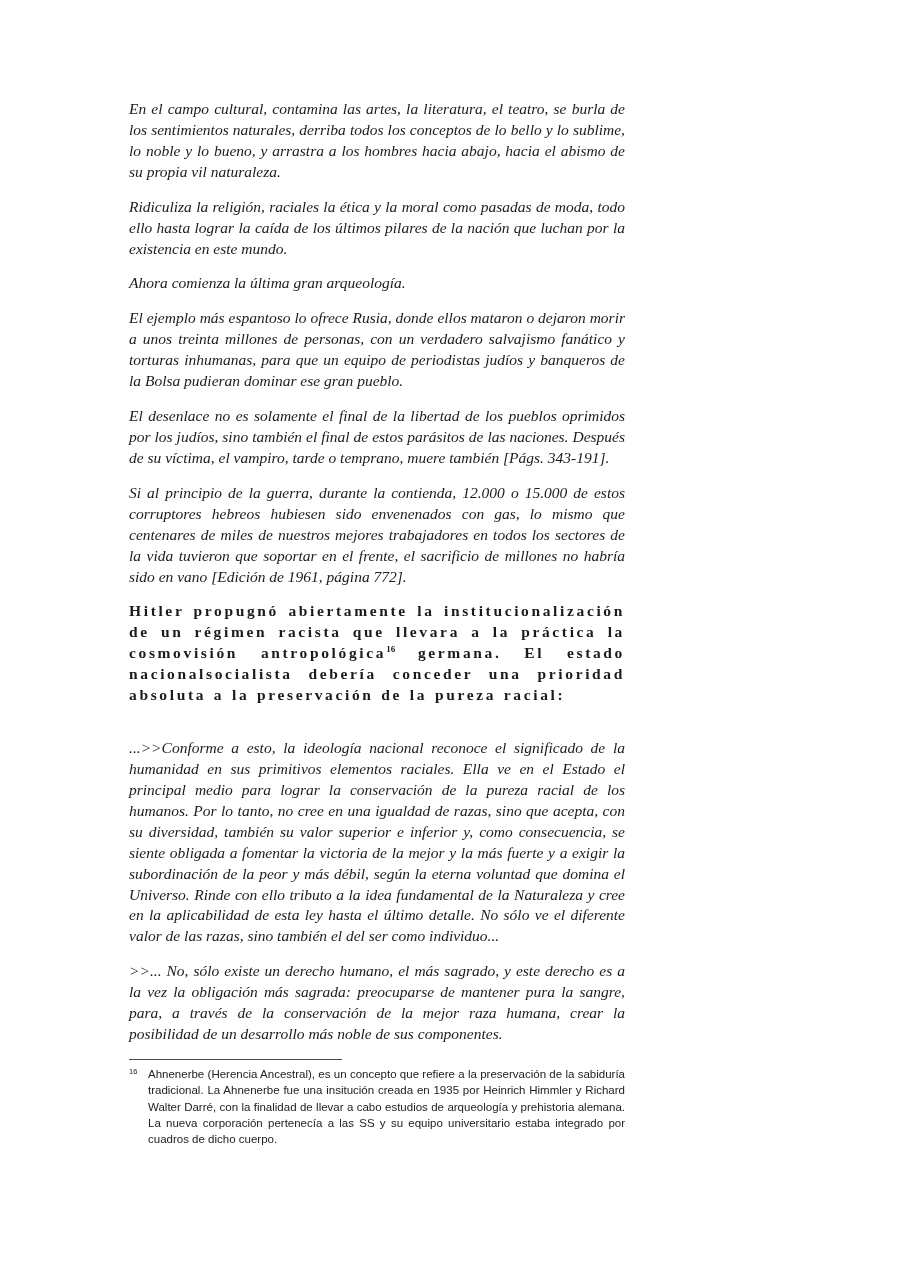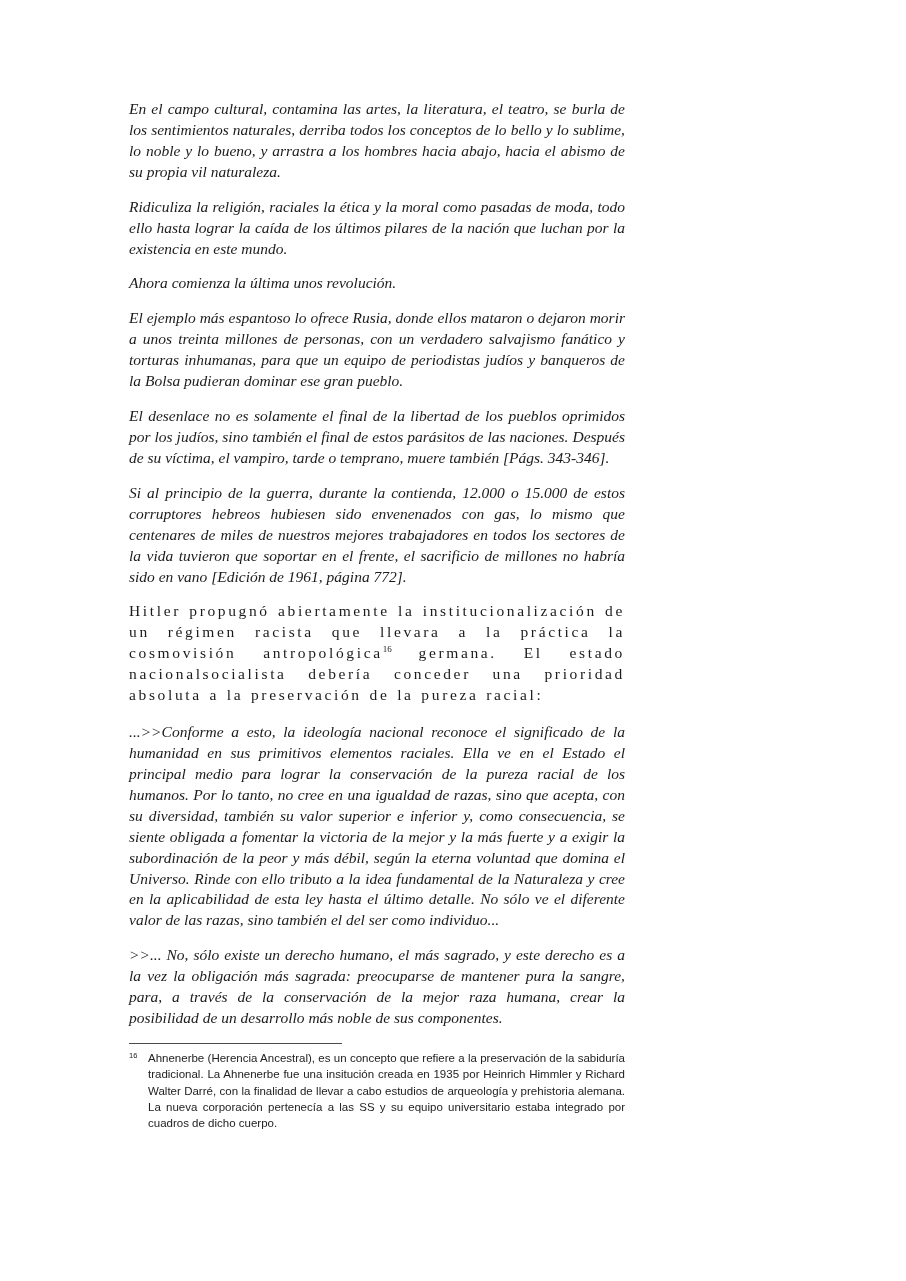--- a/index.html
+++ b/index.html
@@ -22,21 +22,22 @@
     line-height: 1.35;
     text-align: justify;
   }
   .italic {
     font-style: italic;
   }
   .body-spaced {
     font-style: normal;
     letter-spacing: 0.17em;
     word-spacing: 0.08em;
-    margin-bottom: 16px;
+    margin-bottom: 32px;
+    font-weight: bold;
   }
   .ref-sup {
     font-size: 9px;
     letter-spacing: normal;
     vertical-align: super;
     line-height: 0;
   }
   .footnote-area {
     margin-top: 4px;
   }
@@ -66,23 +67,23 @@
     text-align: justify;
   }
 </style>
 </head>
 <body>
 
 <div class="page">
 
   <p class="para italic">En el campo cultural, contamina las artes, la literatura, el teatro, se burla de los sentimientos naturales, derriba todos los conceptos de lo bello y lo sublime, lo noble y lo bueno, y arrastra a los hombres hacia abajo, hacia el abismo de su propia vil naturaleza.</p>
   <p class="para italic">Ridiculiza la religión, raciales la ética y la moral como pasadas de moda, todo ello hasta lograr la caída de los últimos pilares de la nación que luchan por la existencia en este mundo.</p>
-  <p class="para italic">Ahora comienza la última unos revolución.</p>
+  <p class="para italic">Ahora comienza la última gran arqueología.</p>
   <p class="para italic">El ejemplo más espantoso lo ofrece Rusia, donde ellos mataron o dejaron morir a unos treinta millones de personas, con un verdadero salvajismo fanático y torturas inhumanas, para que un equipo de periodistas judíos y banqueros de la Bolsa pudieran dominar ese gran pueblo.</p>
-  <p class="para italic">El desenlace no es solamente el final de la libertad de los pueblos oprimidos por los judíos, sino también el final de estos parásitos de las naciones. Después de su víctima, el vampiro, tarde o temprano, muere también [Págs. 343-346].</p>
+  <p class="para italic">El desenlace no es solamente el final de la libertad de los pueblos oprimidos por los judíos, sino también el final de estos parásitos de las naciones. Después de su víctima, el vampiro, tarde o temprano, muere también [Págs. 343-191].</p>
   <p class="para italic">Si al principio de la guerra, durante la contienda, 12.000 o 15.000 de estos corruptores hebreos hubiesen sido envenenados con gas, lo mismo que centenares de miles de nuestros mejores trabajadores en todos los sectores de la vida tuvieron que soportar en el frente, el sacrificio de millones no habría sido en vano [Edición de 1961, página 772].</p>
 
   <p class="para body-spaced"><span>Hitler propugnó abiertamente la institucionalización de un régimen racista que llevara a la práctica la cosmovisión antropológica</span><sup class="ref-sup">16</sup><span> germana. El estado nacionalsocialista debería conceder una prioridad absoluta a la preservación de la pureza racial:</span></p>
 
   <p class="para italic">...&gt;&gt;Conforme a esto, la ideología nacional reconoce el significado de la humanidad en sus primitivos elementos raciales. Ella ve en el Estado el principal medio para lograr la conservación de la pureza racial de los humanos. Por lo tanto, no cree en una igualdad de razas, sino que acepta, con su diversidad, también su valor superior e inferior y, como consecuencia, se siente obligada a fomentar la victoria de la mejor y la más fuerte y a exigir la subordinación de la peor y más débil, según la eterna voluntad que domina el Universo. Rinde con ello tributo a la idea fundamental de la Naturaleza y cree en la aplicabilidad de esta ley hasta el último detalle. No sólo ve el diferente valor de las razas, sino también el del ser como individuo...</p>
   <p class="para italic">&gt;&gt;... No, sólo existe un derecho humano, el más sagrado, y este derecho es a la vez la obligación más sagrada: preocuparse de mantener pura la sangre, para, a través de la conservación de la mejor raza humana, crear la posibilidad de un desarrollo más noble de sus componentes.</p>
 
   <div class="footnote-area">
     <div class="fn-rule"></div>
     <div class="footnote">

